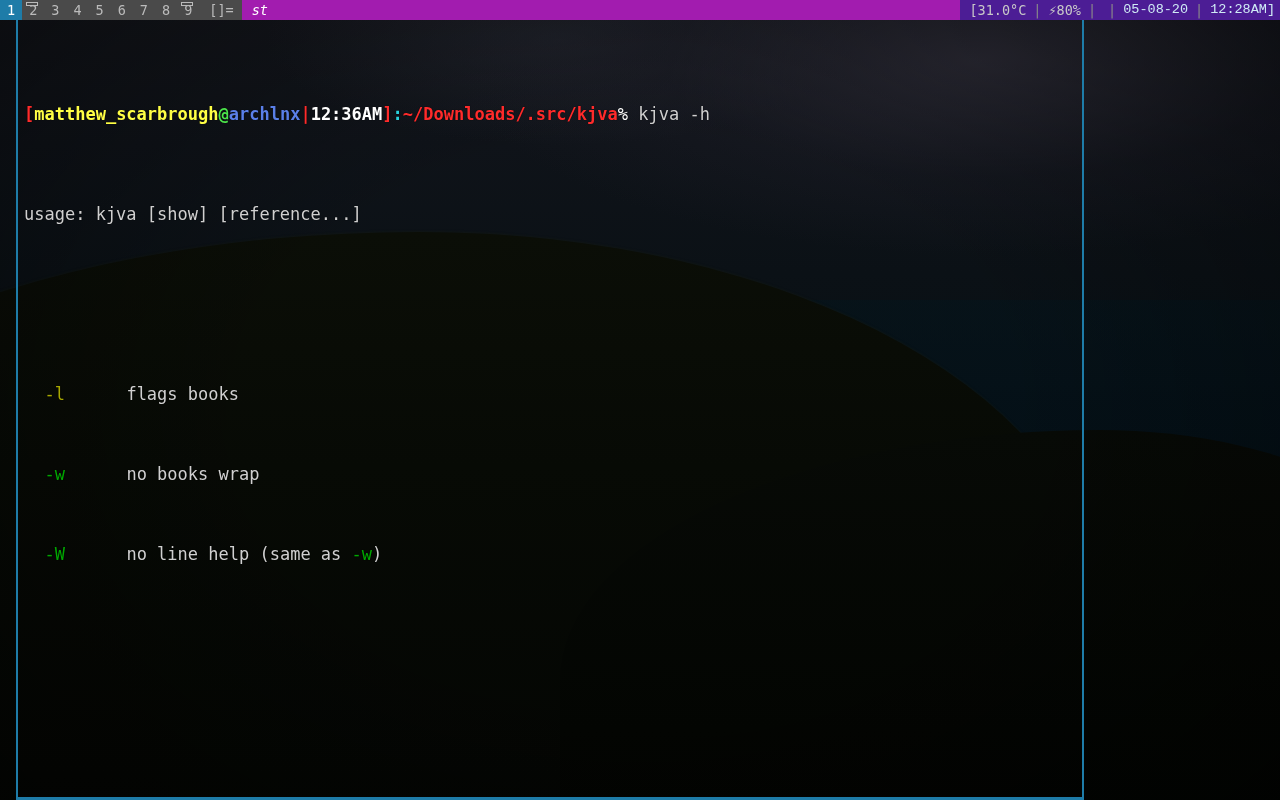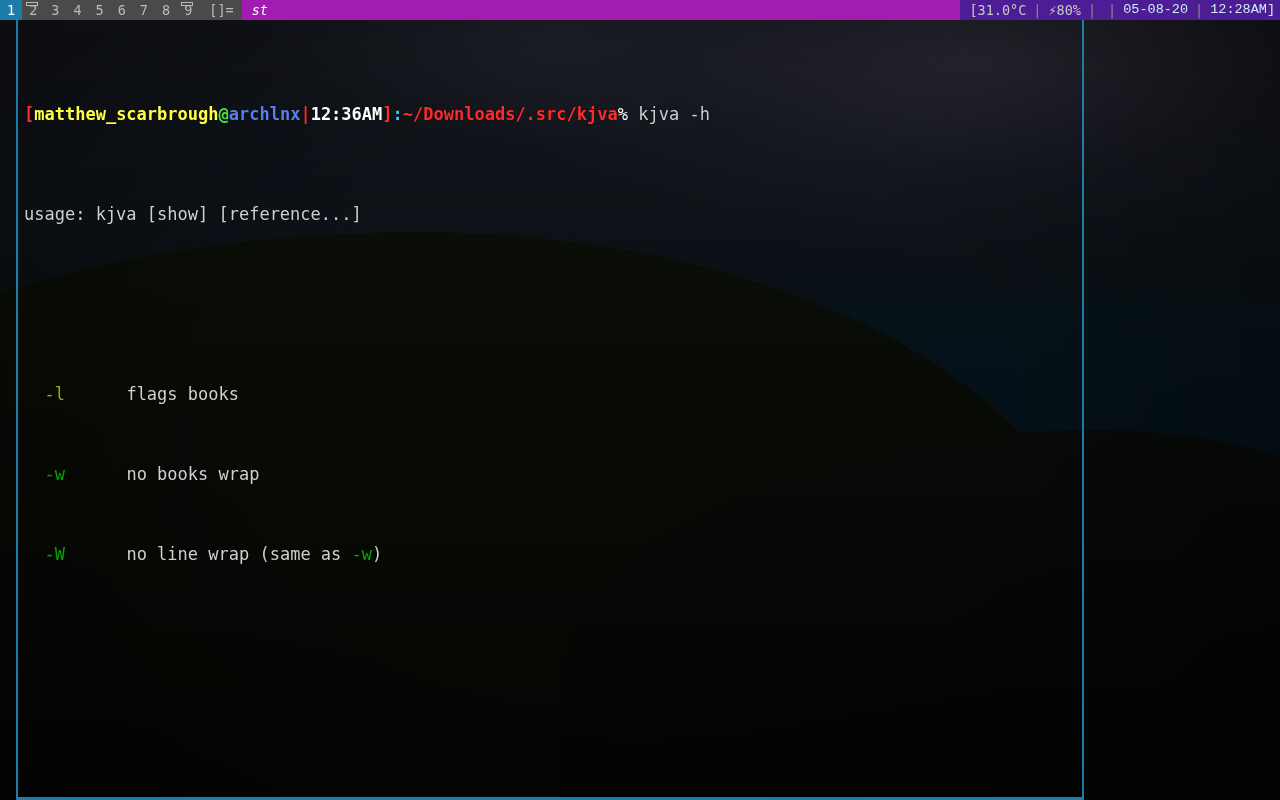--- a/index.html
+++ b/index.html
@@ -200,21 +200,21 @@
       
       <div class="line c-def">usage: kjva [show] [reference...]</div>
 
       <div class="line">&nbsp;</div>
 
       
       <div class="line"><span class="c-def">  </span><span class="c-yel">-l</span><span class="c-def">      </span><span class="c-def">flags books</span></div>
 
       <div class="line"><span class="c-def">  </span><span class="c-grn">-w</span><span class="c-def">      </span><span class="c-def">no books wrap</span></div>
 
-      <div class="line"><span class="c-def">  </span><span class="c-grn">-W</span><span class="c-def">      </span><span class="c-def">no line wrap (same as </span><span class="c-grn">-w</span><span class="c-def">)</span></div>
+      <div class="line"><span class="c-def">  </span><span class="c-grn">-W</span><span class="c-def">      </span><span class="c-def">no line help (same as </span><span class="c-grn">-w</span><span class="c-def">)</span></div>
 
 
       <div class="line">&nbsp;</div>
 
       
       
 
       
       
       

